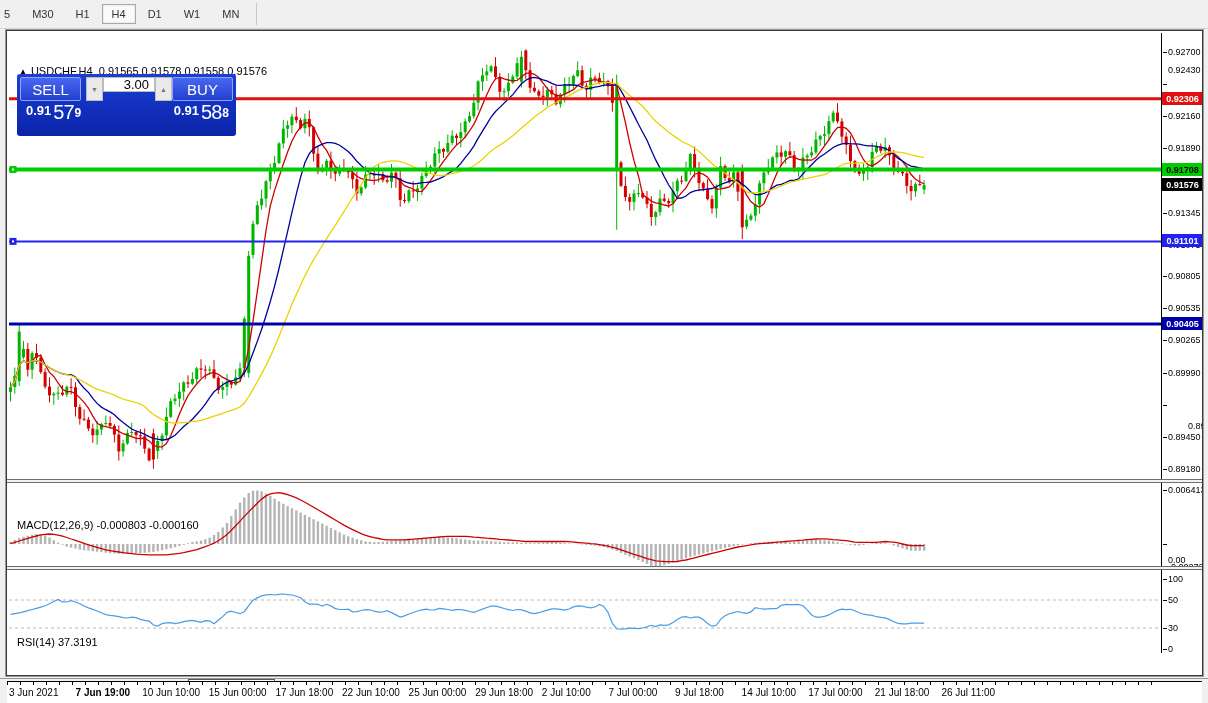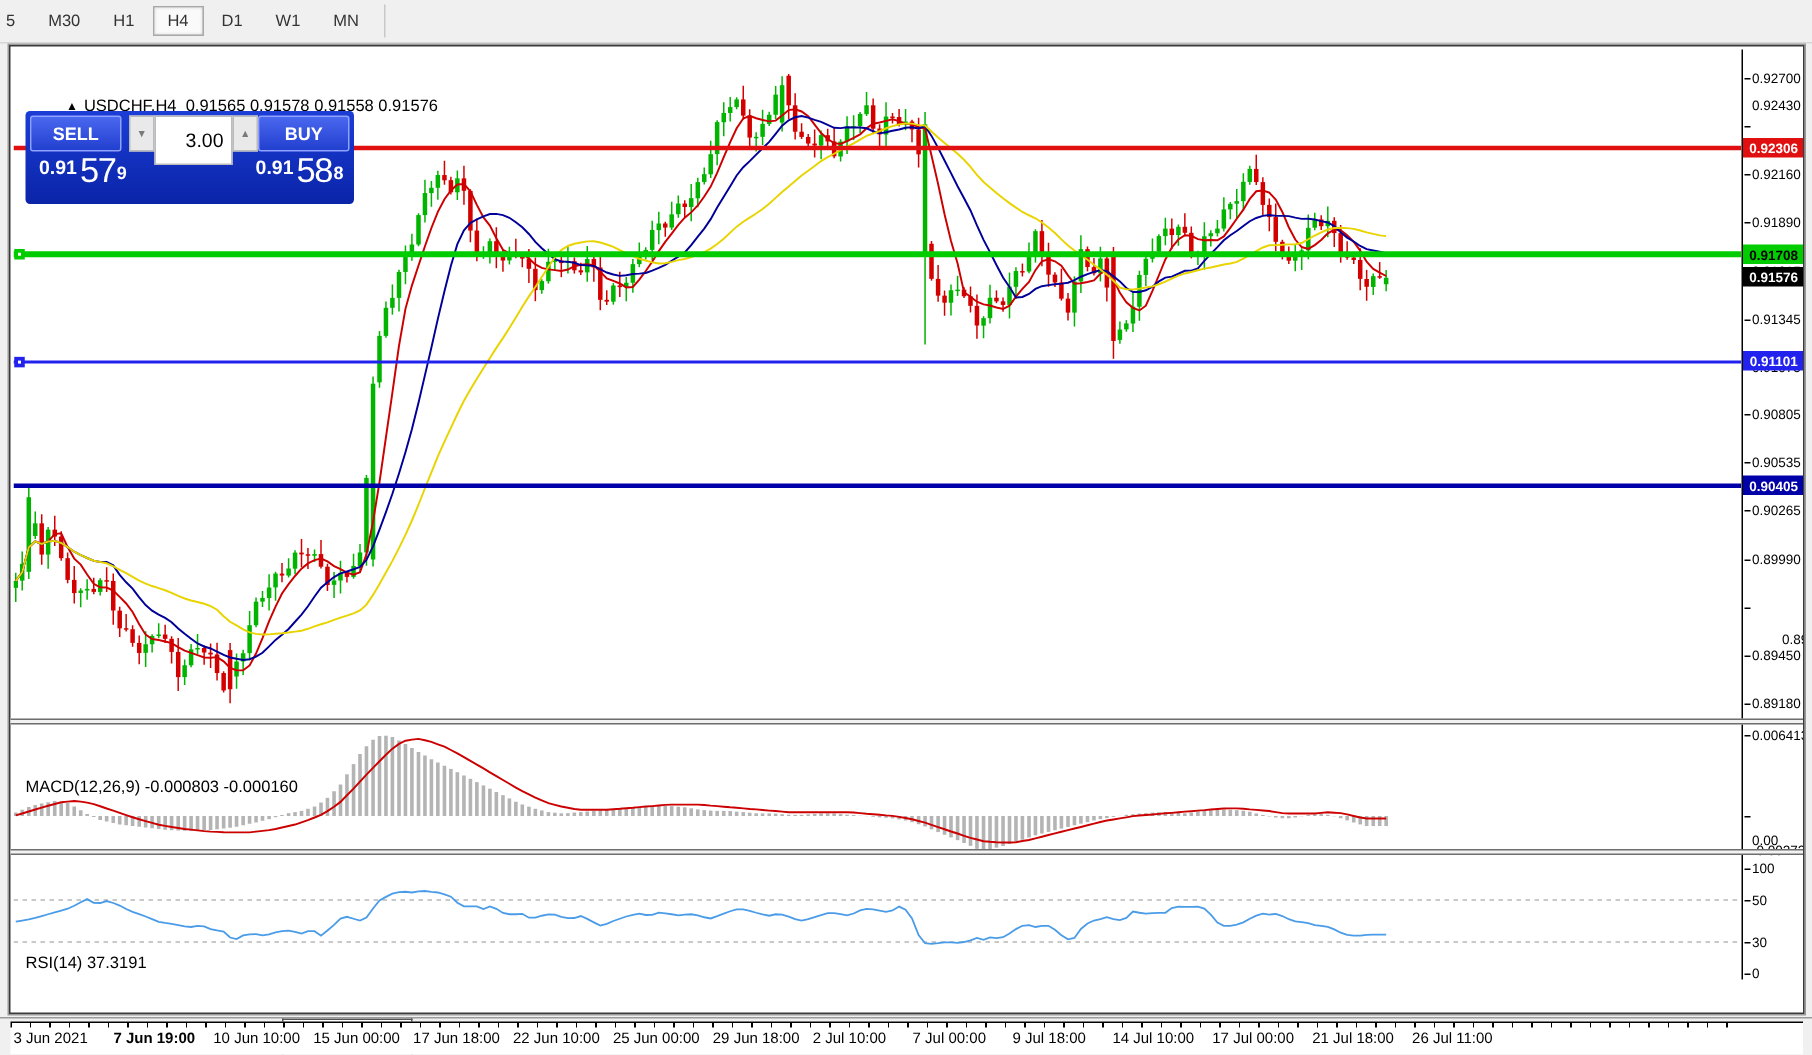--- a/index.html
+++ b/index.html
@@ -10,39 +10,39 @@
   .tf-toolbar{position:absolute;left:0;top:0;width:1208px;height:29px;background:#f0f0f0;
               border-bottom:1px solid #d6d6d6;display:flex;align-items:center;overflow:hidden;}
   .tf-btn{font-size:11px;color:#333;padding:3px 9px;margin:0 1px;border:1px solid transparent;cursor:default;}
   .tf-btn.active{background:#fafafa;border:1px solid #a8a8a8;box-shadow:inset 0 0 2px #ccc;}
   .tf-btn.clipped{margin-left:-6px;}
   .tf-sep{width:1px;height:22px;background:#c8c8c8;margin:0 6px;}
   
   .chart-window{position:absolute;left:6px;top:30px;width:1197px;height:646px;
                 background:#ffffff;border:1px solid #3a3a3a;box-shadow:0 0 0 1px #9a9a9a;}
   .plot-layer{position:absolute;left:2px;top:2px;}
-  .chart-title{position:absolute;left:12px;top:34px;font-size:11px;color:#000;z-index:6;white-space:nowrap;margin-left:25px;}
+  .chart-title{position:absolute;left:12px;top:34px;font-size:11px;color:#000;z-index:6;white-space:nowrap;}
   .chart-title .tri{font-size:8px;position:relative;top:-1px;margin-right:4px;}
   
   .trade-panel{position:absolute;left:10px;top:43px;width:219px;height:62px;z-index:7;
                background:linear-gradient(#1c3ed6,#0a24a8);border-radius:3px;padding:3px;}
   .tp-row1{display:flex;height:24px;}
-  .tp-btn{color:#fff;font-size:12px;font-weight:bold;display:flex;align-items:center;justify-content:center;
+  .tp-btn{color:#fff;font-size:15px;font-weight:normal;display:flex;align-items:center;justify-content:center;
           background:linear-gradient(#4a67ef,#2240cf);border:1px solid #8fa2ff;border-radius:2px;cursor:pointer;}
   .tp-sell{width:62px;}
   .tp-buy{width:62px;margin-left:auto;}
   .tp-spin{display:flex;margin-left:5px;}
   .tp-spin-btn{width:17px;height:24px;background:#e9e9e9;border:1px solid #bbb;color:#7a7a7a;
                font-size:7px;display:flex;align-items:center;justify-content:center;cursor:pointer;}
-  .tp-vol{width:52px;height:33px;background:#fff;border:1px solid #bbb;font-size:13px;color:#000;
+  .tp-vol{width:52px;height:15px;background:#fff;border:1px solid #bbb;font-size:13px;color:#000;
           display:flex;align-items:center;justify-content:flex-end;padding-right:5px;}
   .tp-row2{display:flex;justify-content:space-between;color:#fff;margin-top:1px;}
   .tp-price{display:flex;align-items:center;line-height:1;}
   .tp-small{font-size:13px;font-weight:bold;margin:0 2px 4px 6px;}
-  .tp-big{font-size:23px;font-weight:400;letter-spacing:-1px;}
+  .tp-big{font-size:20px;font-weight:400;letter-spacing:-1px;}
   .tp-sup{font-size:12px;font-weight:bold;margin:2px 4px 0 1px;}
   
   .axis-col{position:absolute;left:1154px;top:2px;width:41px;height:620px;background:#fff;
             border-left:1px solid #000;overflow:hidden;z-index:4;}
   .axis-tick{position:absolute;left:1px;width:4px;height:1px;background:#000;}
   .axis-lbl{position:absolute;left:6px;font-size:9px;color:#000;white-space:nowrap;}
   .axis-badge{position:absolute;left:0px;width:41px;height:13px;font-size:9px;font-weight:bold;
               display:flex;align-items:center;justify-content:center;z-index:5;}
   
   .splitter{position:absolute;left:0;width:1195px;height:4px;background:#f2f2f2;

